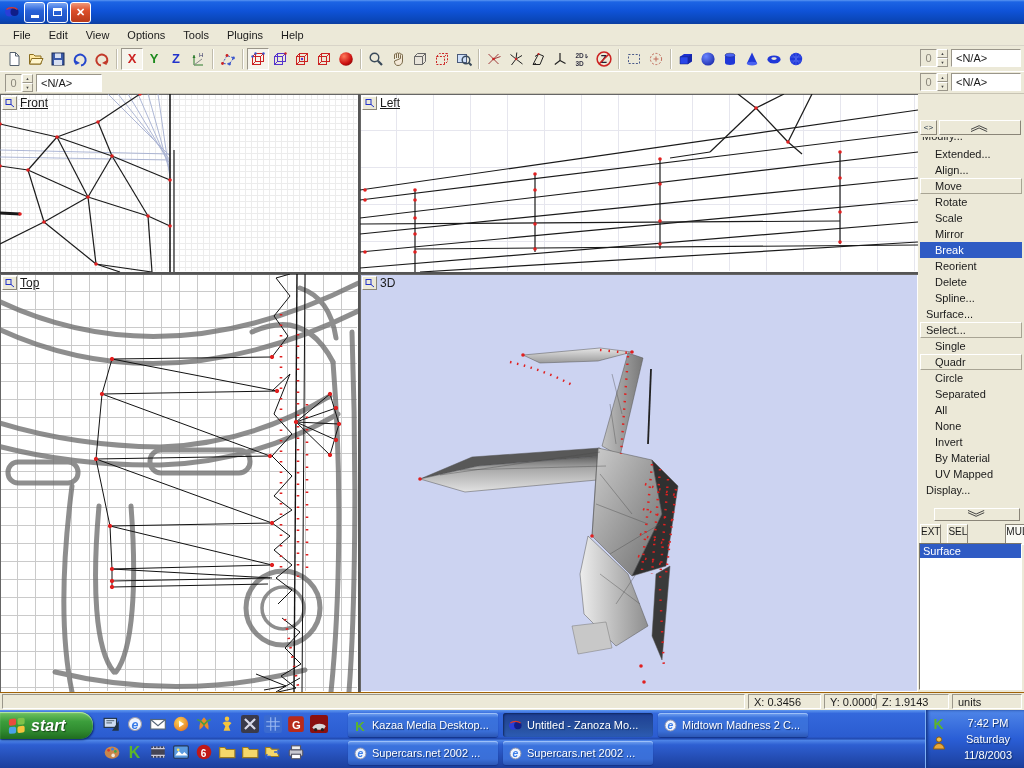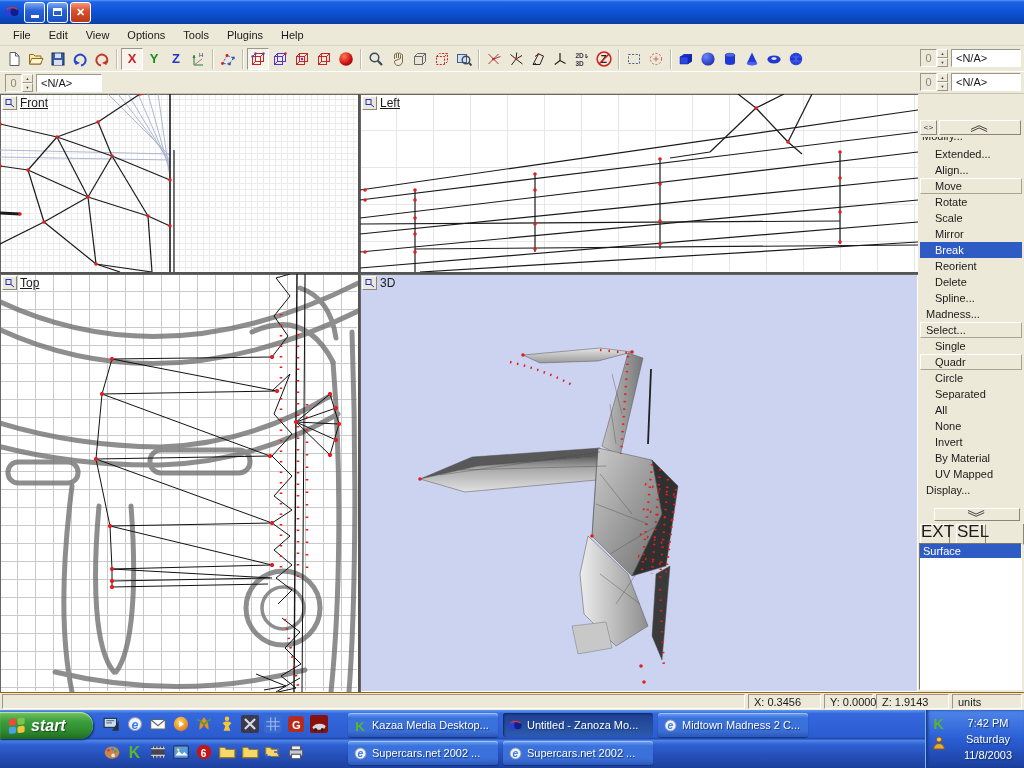--- a/index.html
+++ b/index.html
@@ -72,21 +72,21 @@
   .sb-btn.wide { flex:1; }
   .sb-clip { position:absolute; top:43px; left:4px; height:8px; overflow:hidden; }
   .sb-clip span { display:block; margin-top:-7px; }
   .sb-list { position:absolute; top:52px; left:2px; right:2px; }
   .sb-item { height:16px; line-height:15px; padding-left:5px; border:1px solid transparent; white-space:nowrap; }
   .sb-item.ind { padding-left:14px; }
   .sb-item.boxed { border-color:#fff #a8a494 #a8a494 #fff; }
   .sb-item.selected { background:#2f5bc4; color:#fff; }
   .sb-scrolldown { position:absolute; top:414px; left:16px; right:4px; height:13px; }
   .sb-modes { position:absolute; top:430px; left:2px; right:2px; display:flex; gap:6px; }
-  .mode-btn { width:30px; height:21px; text-align:center; line-height:14px; font-size:17px; background:#ece9d8; border:1px solid; border-color:#fff #8a8578 #8a8578 #fff; }
+  .mode-btn { width:30px; height:21px; text-align:center; line-height:14px; font-size:10px; background:#ece9d8; border:1px solid; border-color:#fff #8a8578 #8a8578 #fff; }
   .mode-btn.active { border-color:#8a8578 #fff #fff #8a8578; background:#fafaf4;margin-left:31px; }
   .sb-surface { position:absolute; top:449px; left:1px; right:2px; height:147px; background:#fff; border:1px solid; border-color:#7a766a #fff #fff #7a766a; overflow:hidden; }
   .surf-item { height:14px; line-height:14px; padding-left:3px; }
   .surf-item.selected { background:#2f5bc4; color:#fff; }
 
   
   .statusbar { height:18px; display:flex; align-items:center; background:#ece9d8; border-top:1px solid #a16207; padding:1px 2px; gap:3px; }
   .sb-field { height:15px; line-height:14px; padding:0 5px; border:1px solid; border-color:#9a968a #fff #fff #9a968a; white-space:nowrap; }
   .sb-filler { flex:1; }
   .sb-x { width:73px; } .sb-y { width:49px; } .sb-z { width:73px; } .sb-units { width:70px; }
@@ -723,21 +723,21 @@
           <div class="sb-item ind">Extended...</div>
           <div class="sb-item ind">Align...</div>
           <div class="sb-item ind boxed">Move</div>
           <div class="sb-item ind">Rotate</div>
           <div class="sb-item ind">Scale</div>
           <div class="sb-item ind">Mirror</div>
           <div class="sb-item ind selected">Break</div>
           <div class="sb-item ind">Reorient</div>
           <div class="sb-item ind">Delete</div>
           <div class="sb-item ind">Spline...</div>
-          <div class="sb-item">Madness...</div>
+          <div class="sb-item">Surface...</div>
           <div class="sb-item boxed">Select...</div>
           <div class="sb-item ind">Single</div>
           <div class="sb-item ind boxed">Quadr</div>
           <div class="sb-item ind">Circle</div>
           <div class="sb-item ind">Separated</div>
           <div class="sb-item ind">All</div>
           <div class="sb-item ind">None</div>
           <div class="sb-item ind">Invert</div>
           <div class="sb-item ind">By Material</div>
           <div class="sb-item ind">UV Mapped</div>

